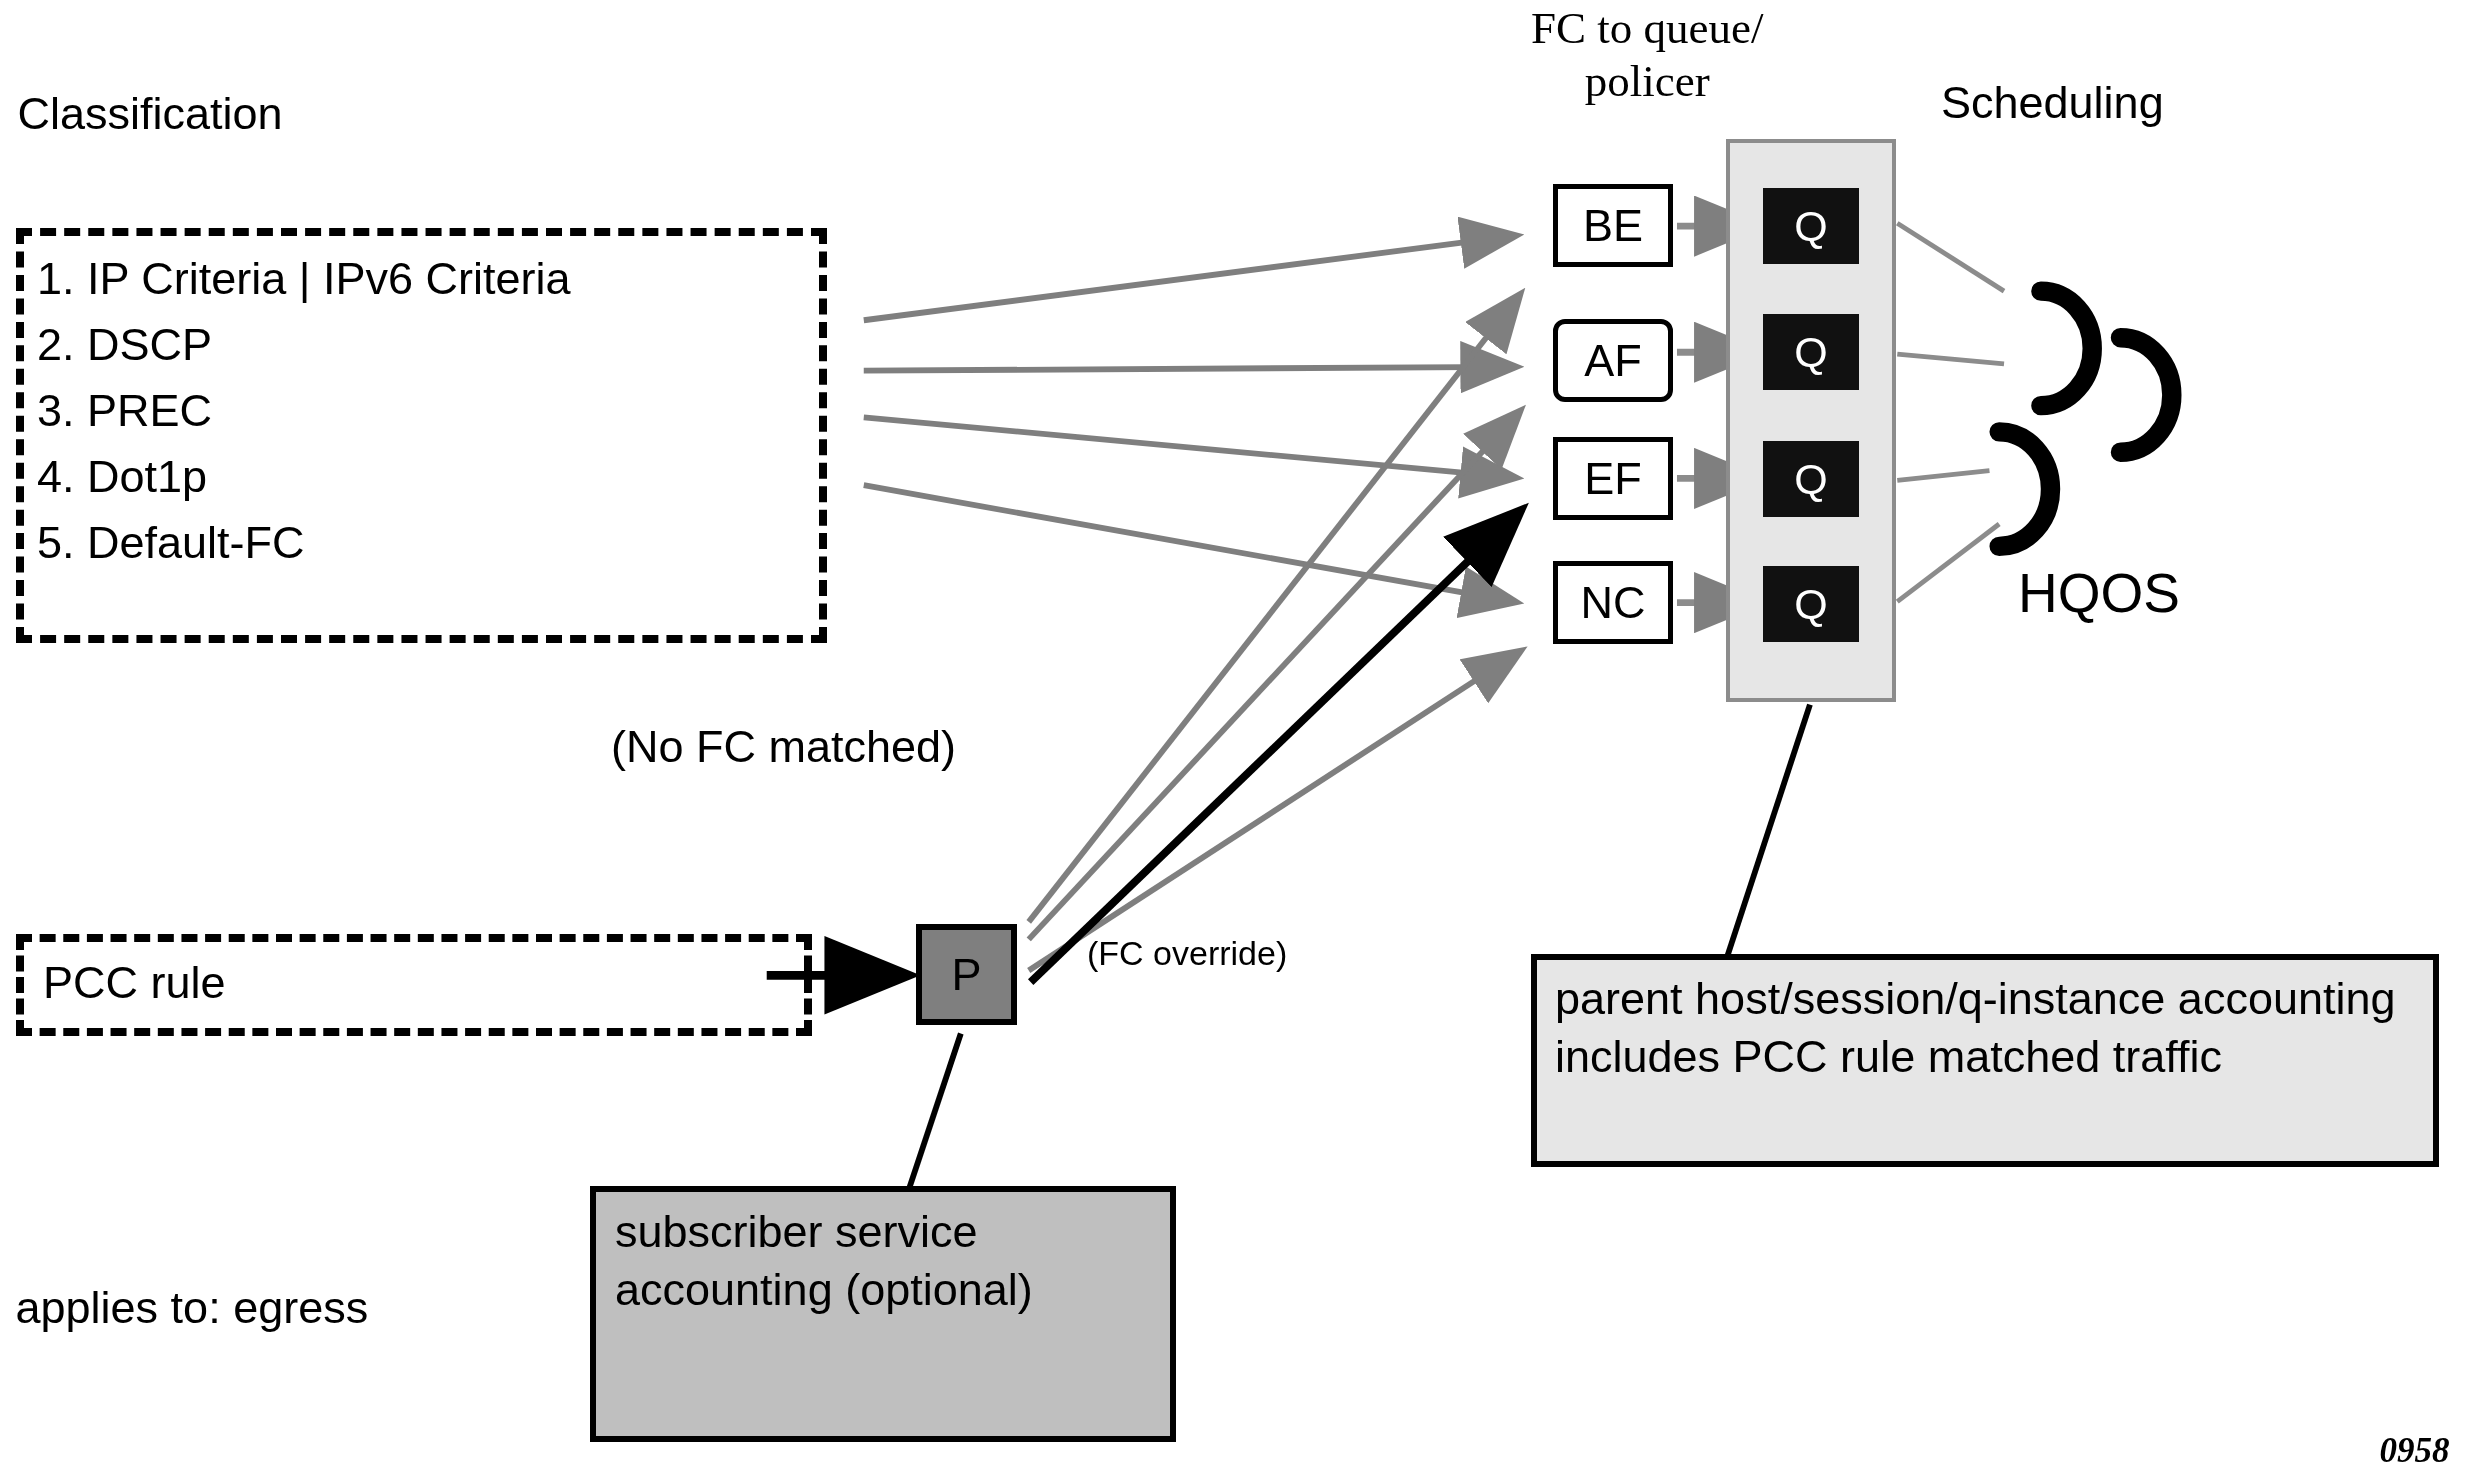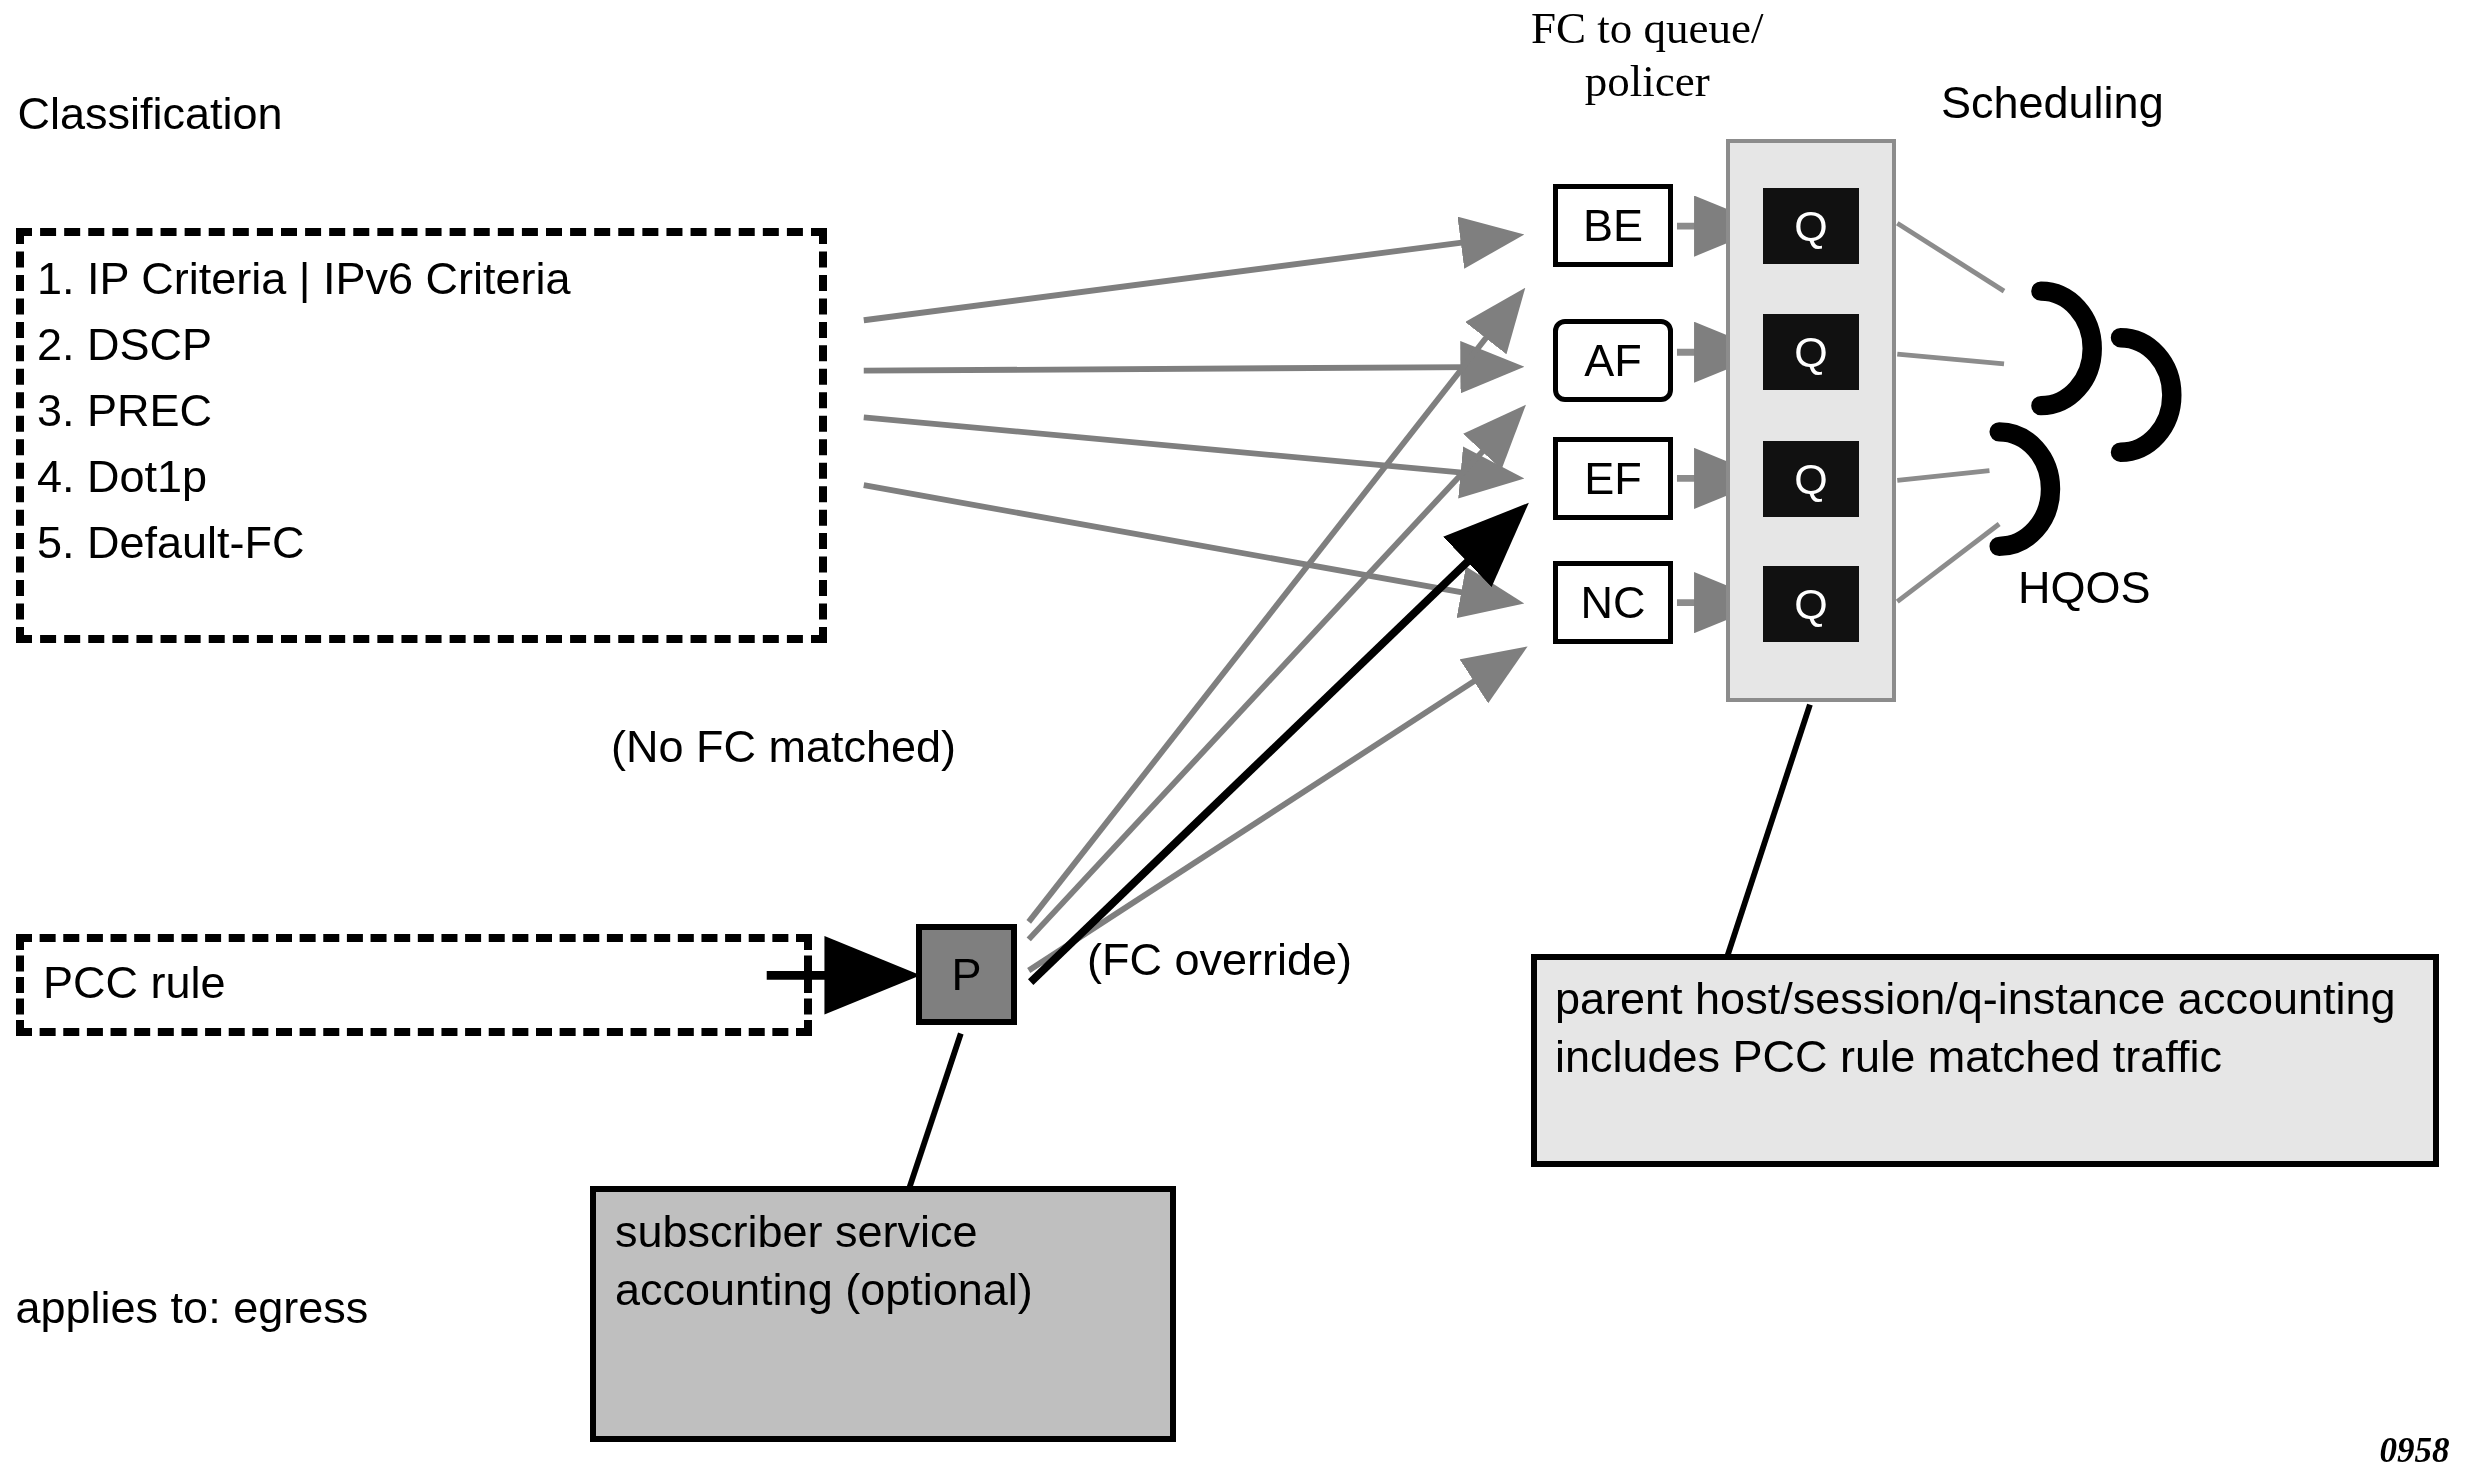--- a/index.html
+++ b/index.html
@@ -140,26 +140,26 @@
   #q-1 { left: 1763px; top: 188px; }
   #q-2 { left: 1763px; top: 314px; }
   #q-3 { left: 1763px; top: 441px; }
   #q-4 { left: 1763px; top: 566px; }
 
   
   #hqos-label {
     position: absolute;
     left: 2018px;
     top: 561px;
-    font-size: 45px;
+    font-size: 55px;
   }
 
   
   #no-fc-override { left: 611px; top: 720px; font-size: 45px; }
-  #fc-override { left: 1087px; top: 933px; font-size: 45px; }
+  #fc-override { left: 1087px; top: 933px; font-size: 34px; }
   #applies-to { left: 15.5px; top: 1281px; font-size: 45px; }
 
   
   #parent-box {
     position: absolute;
     left: 1531px;
     top: 954px;
     width: 908px;
     height: 213px;
     background: #e6e6e6;

